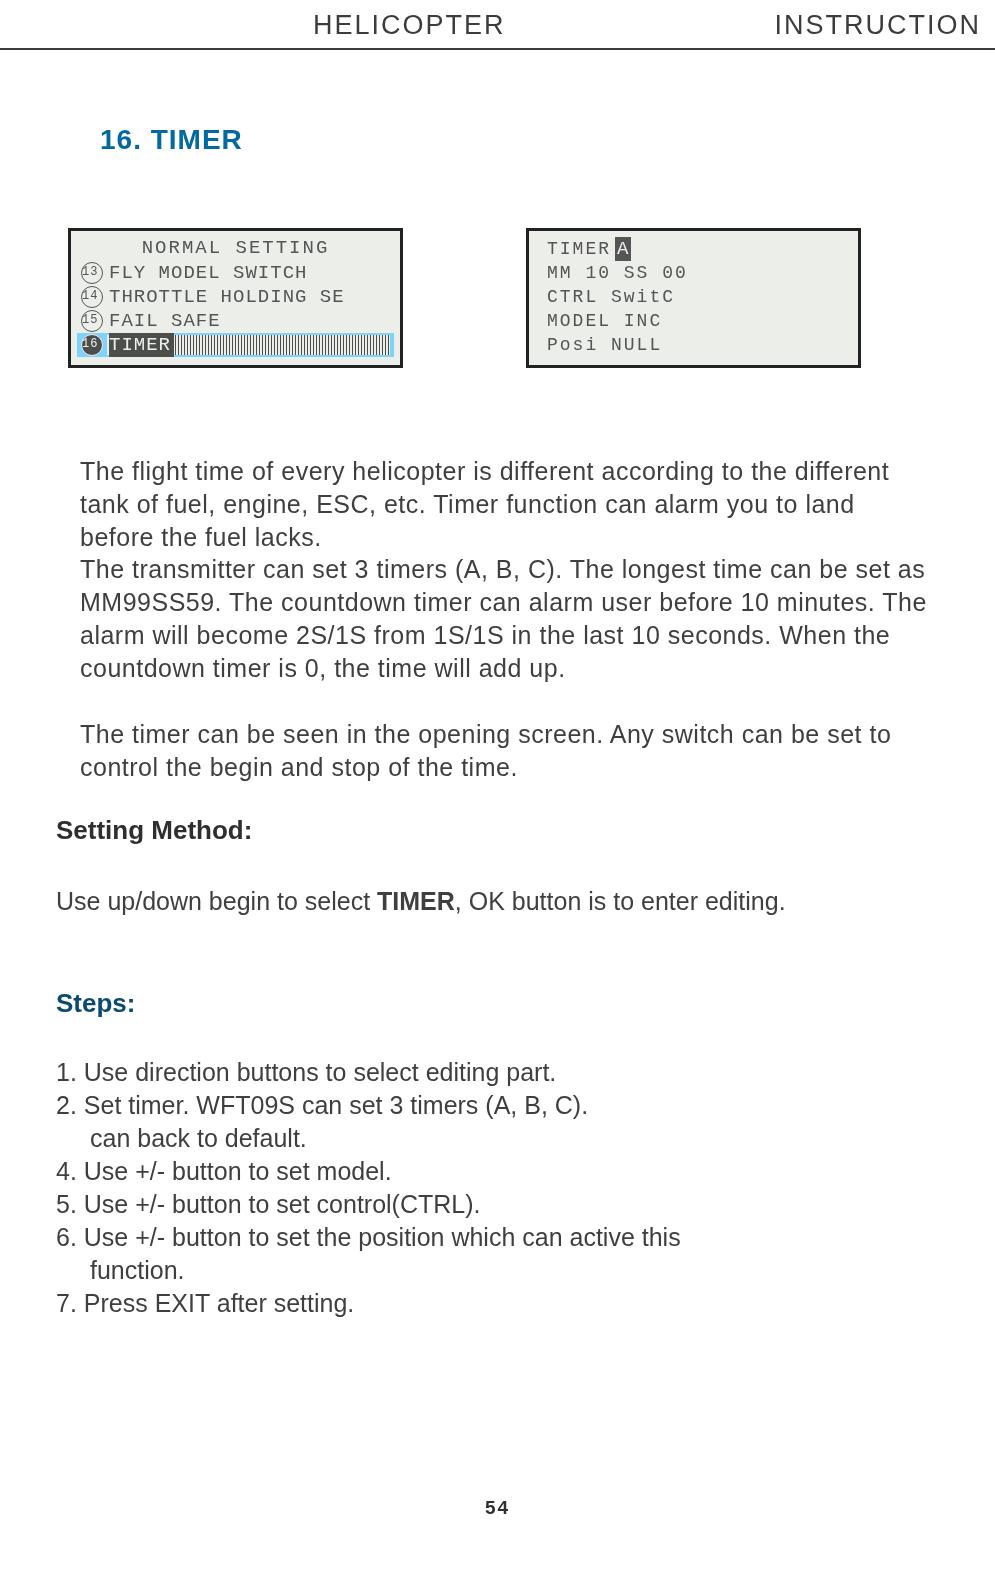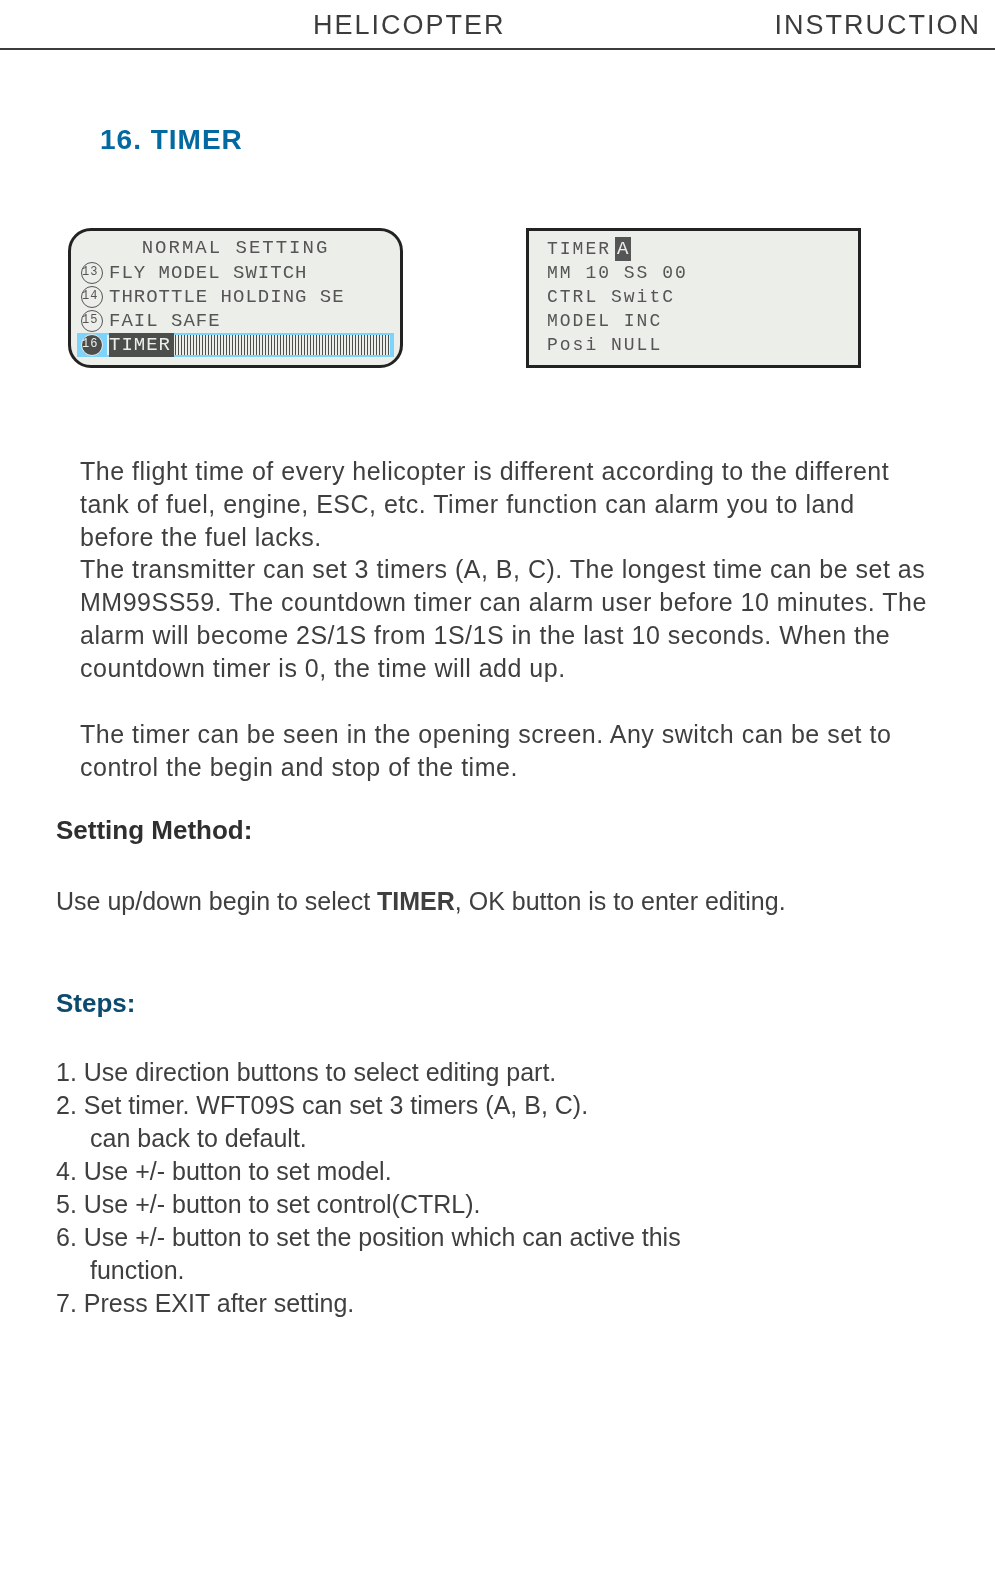--- a/index.html
+++ b/index.html
@@ -67,21 +67,20 @@
     font-family: "Courier New", monospace;
     color: #555;
     box-sizing: border-box;
     padding: 6px 6px;
   }
   .lcd-left {
     top: 228px;
     left: 68px;
     width: 335px;
     height: 140px;
-    border-radius: 23px;
   }
   .lcd-right {
     top: 228px;
     left: 526px;
     width: 335px;
     height: 140px;
   }
   .lcd-title {
     font-size: 19px;
     letter-spacing: 2px;
@@ -297,14 +296,15 @@
       <span>6.</span>
       <span>Use +/- button to set the position which can  active this</span>
     </span>
     <span class="step-cont">function.</span>
     <span class="step-line">
       <span>7.</span>
       <span>Press EXIT after setting.</span>
     </span>
   </div>
 
+  <div class="page-num">54</div>
 
 </div>
 
 </body></html>

